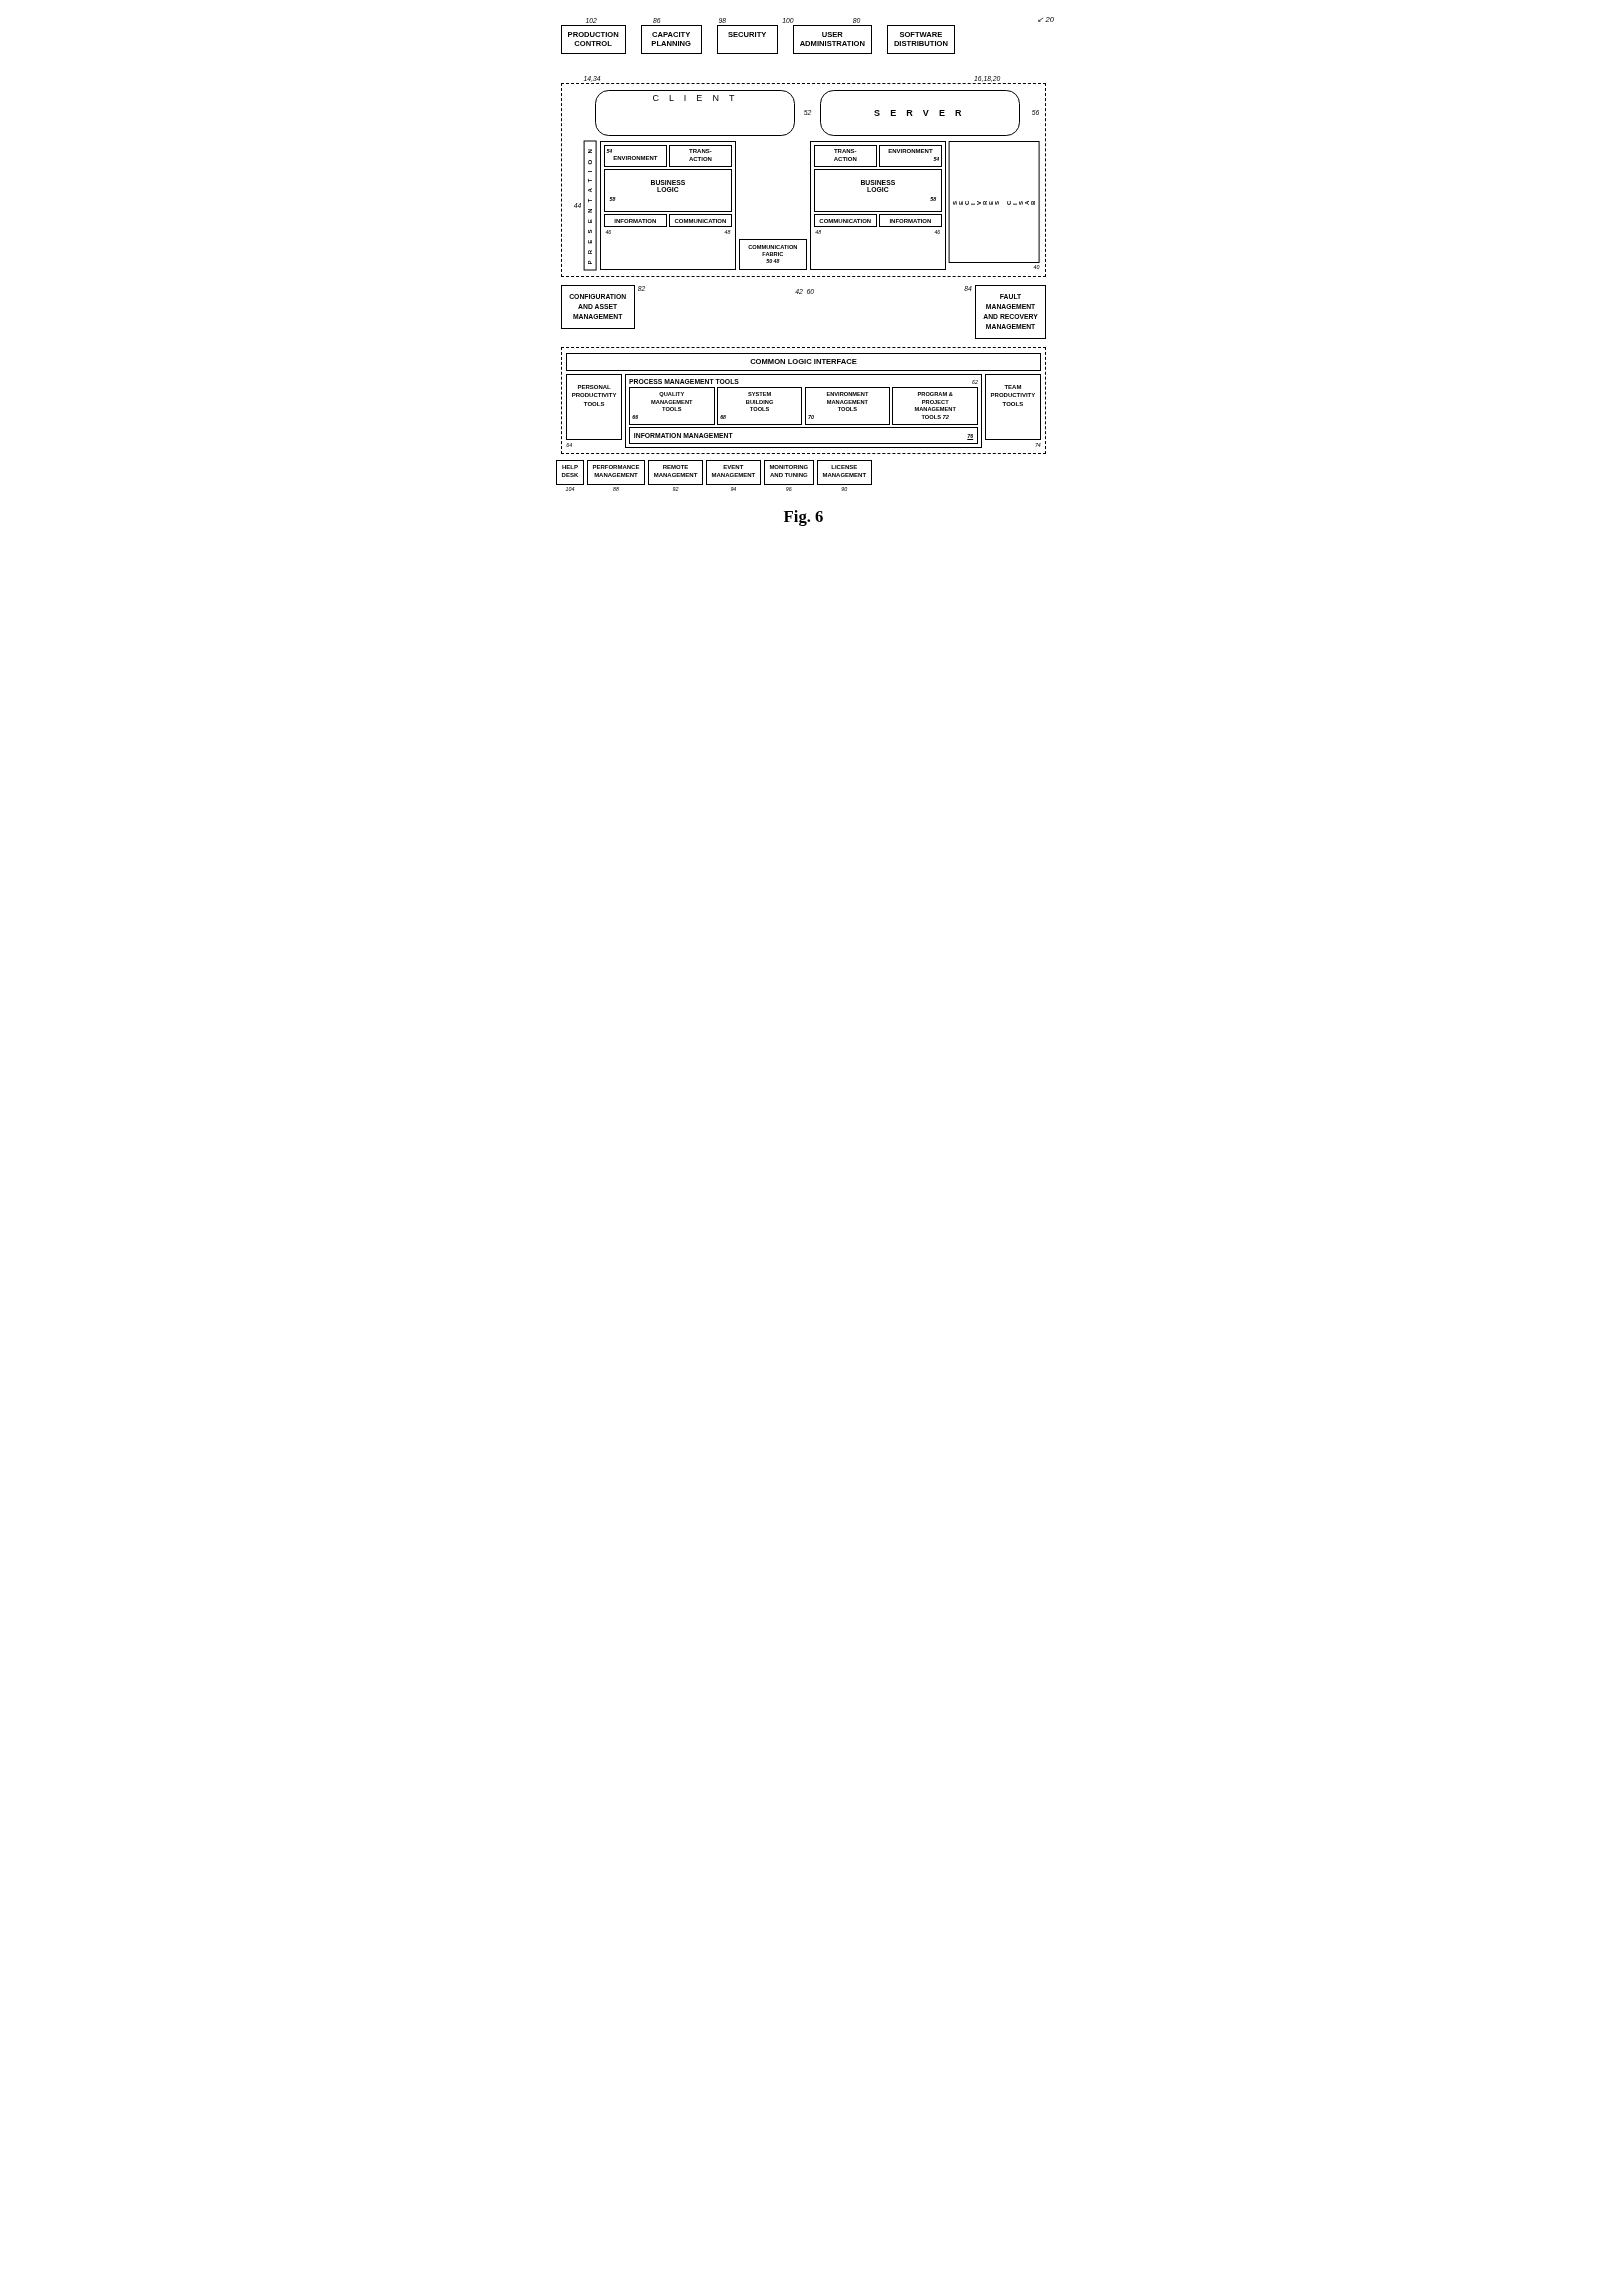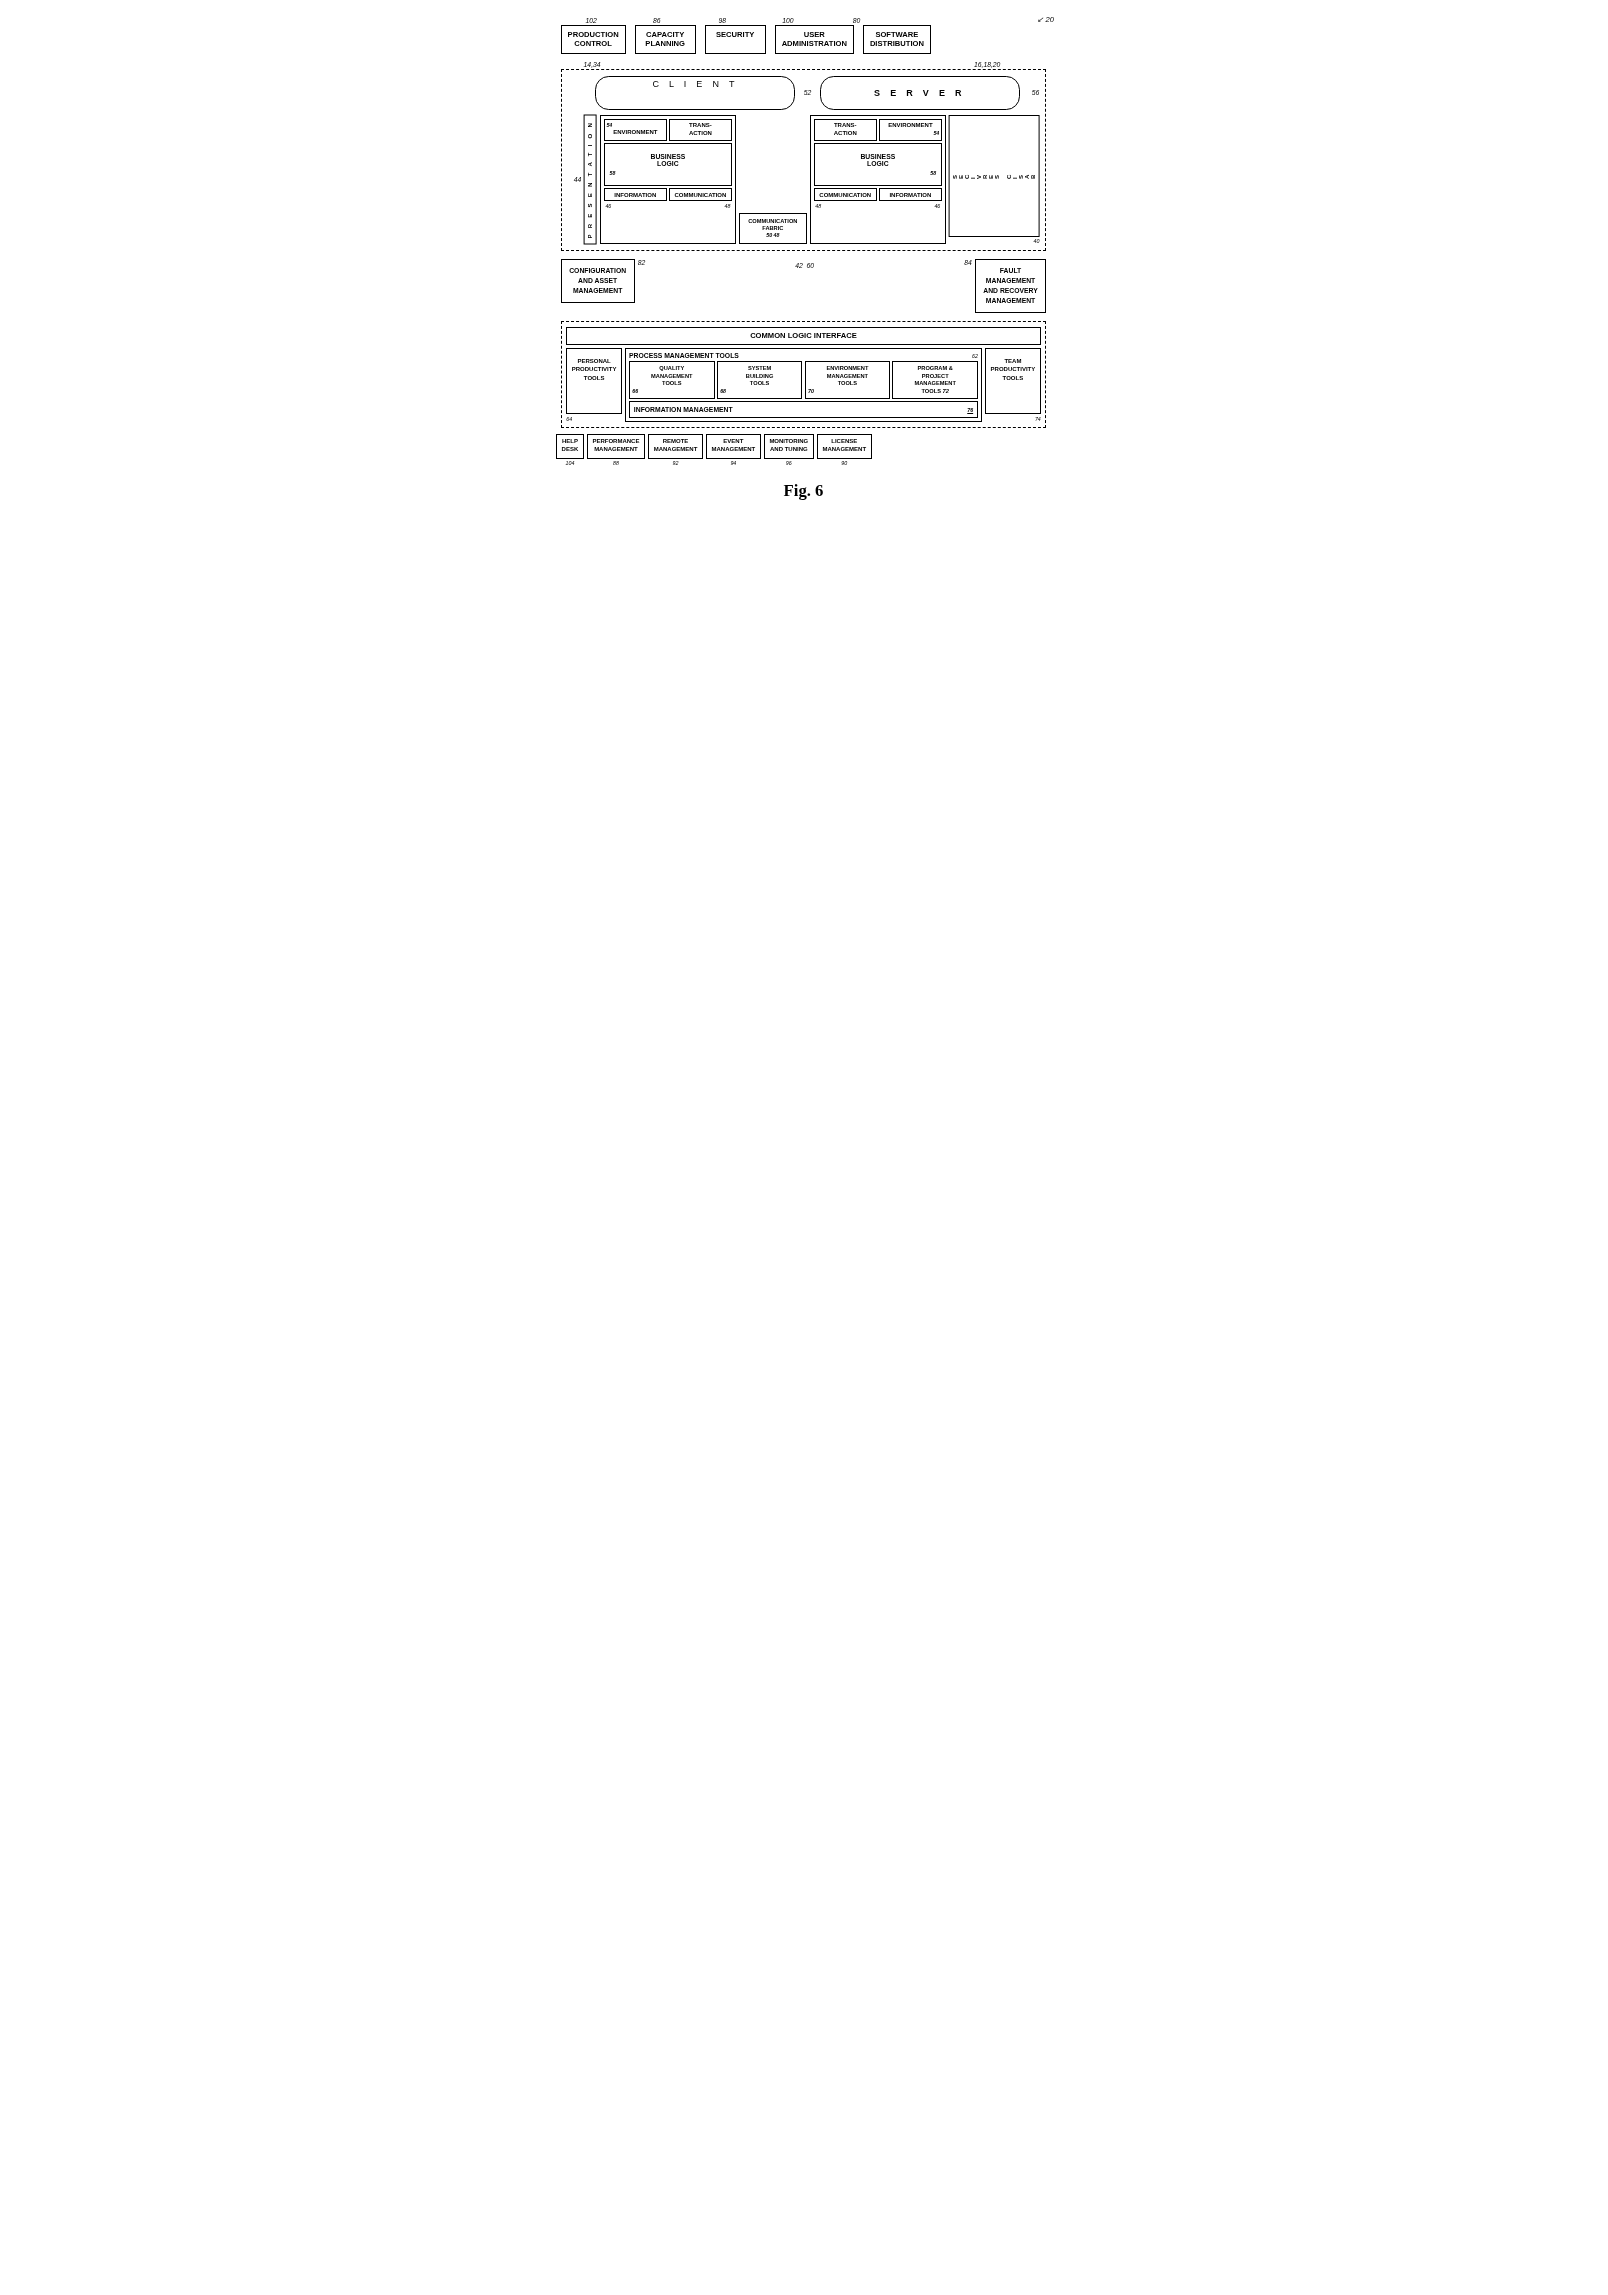--- a/index.html
+++ b/index.html
@@ -35,40 +35,40 @@
     <span style="min-width:61px; text-align:center;">102</span>
     <span style="min-width:61px; text-align:center;">86</span>
     <span style="min-width:61px; text-align:center;">98</span>
     <span style="min-width:61px; text-align:center;">100</span>
     <span style="min-width:61px; text-align:center; margin-left:3px;">80</span>
     <span style="font-size:7.6px; margin-left:auto; font-style:italic;">
       ↙ <span>20</span>
     </span>
   </div>
 
-  <div style="display:flex; gap:9px; padding-left:7.6px; margin-bottom:7px; align-items:stretch;">
+  <div style="display:flex; gap:15px; padding-left:7.6px; margin-bottom:21px; align-items:stretch;">
     <div class="top-box" style="min-width:61px;">PRODUCTION<br>CONTROL</div>
     <div class="top-box" style="min-width:61px;">CAPACITY<br>PLANNING</div>
     <div class="top-box" style="min-width:61px;">SECURITY</div>
     <div class="top-box" style="min-width:61px;">USER<br>ADMINISTRATION</div>
     <div class="top-box" style="min-width:61px;">SOFTWARE<br>DISTRIBUTION</div>
   </div>
 
   <div style="display:flex; margin:0 7.6px 0.8px 7.6px; font-style:italic; font-size:6.8px;">
     <span style="margin-left:23px;">14,34</span>
     <span style="margin-left:auto; margin-right:46px;">16,18,20</span>
   </div>
 
   <div style="border:1.5px dashed #000; margin:0 7.6px; padding:6px; position:relative;">
 
     <div style="display:flex; gap:4.6px; margin-bottom:4.6px;">
       <div style="width:23px;"></div>
       <div style="flex:1; border:1.5px solid #000; border-radius:13.7px; padding:2.3px 0; text-align:center; font-size:9px; font-weight:normal; letter-spacing:3.8px;">C L I E N T</div>
       <div style="width:15px; text-align:center; font-size:6.8px; font-style:italic; align-self:center;">52</div>
-      <div style="flex:1; border:1.5px solid #000; border-radius:13.7px; padding:11px 0; text-align:center; font-size:9px; font-weight:bold; letter-spacing:3.8px;">S E R V E R</div>
+      <div style="flex:1; border:1.5px solid #000; border-radius:13.7px; padding:17px 0; text-align:center; font-size:9px; font-weight:bold; letter-spacing:3.8px;">S E R V E R</div>
       <div style="width:15px; text-align:right; font-size:6.8px; font-style:italic; align-self:center;">56</div>
     </div>
 
     <div style="display:flex; gap:3px; align-items:stretch;">
 
       <div style="display:flex; flex-direction:column; align-items:flex-end; justify-content:center; font-size:6.8px; font-style:italic; width:13.7px;">44</div>
 
       <div style="border:1.1px solid #000; writing-mode:vertical-lr; transform:rotate(180deg); font-size:6px; font-weight:bold; letter-spacing:2.3px; padding:4.6px 2.3px; display:flex; align-items:center; justify-content:center; min-height:122px;">P
 R
 E

